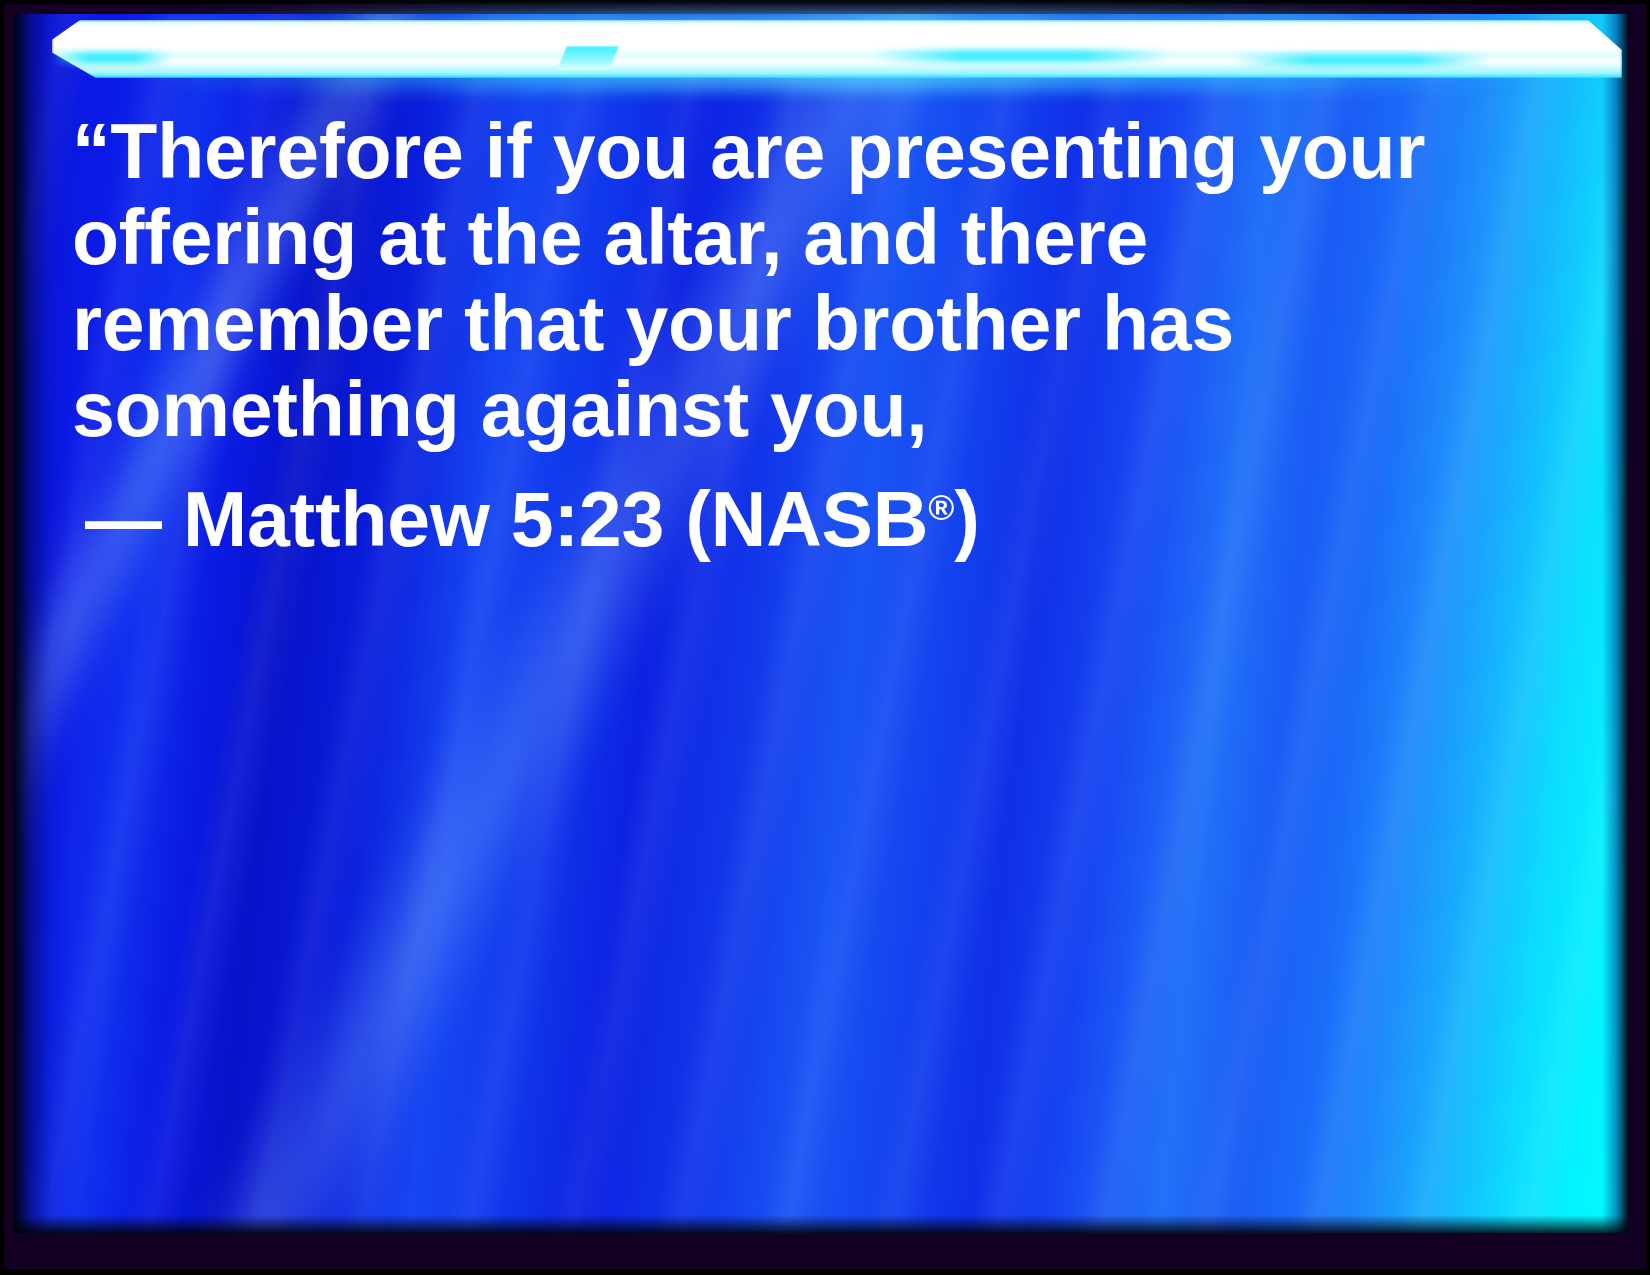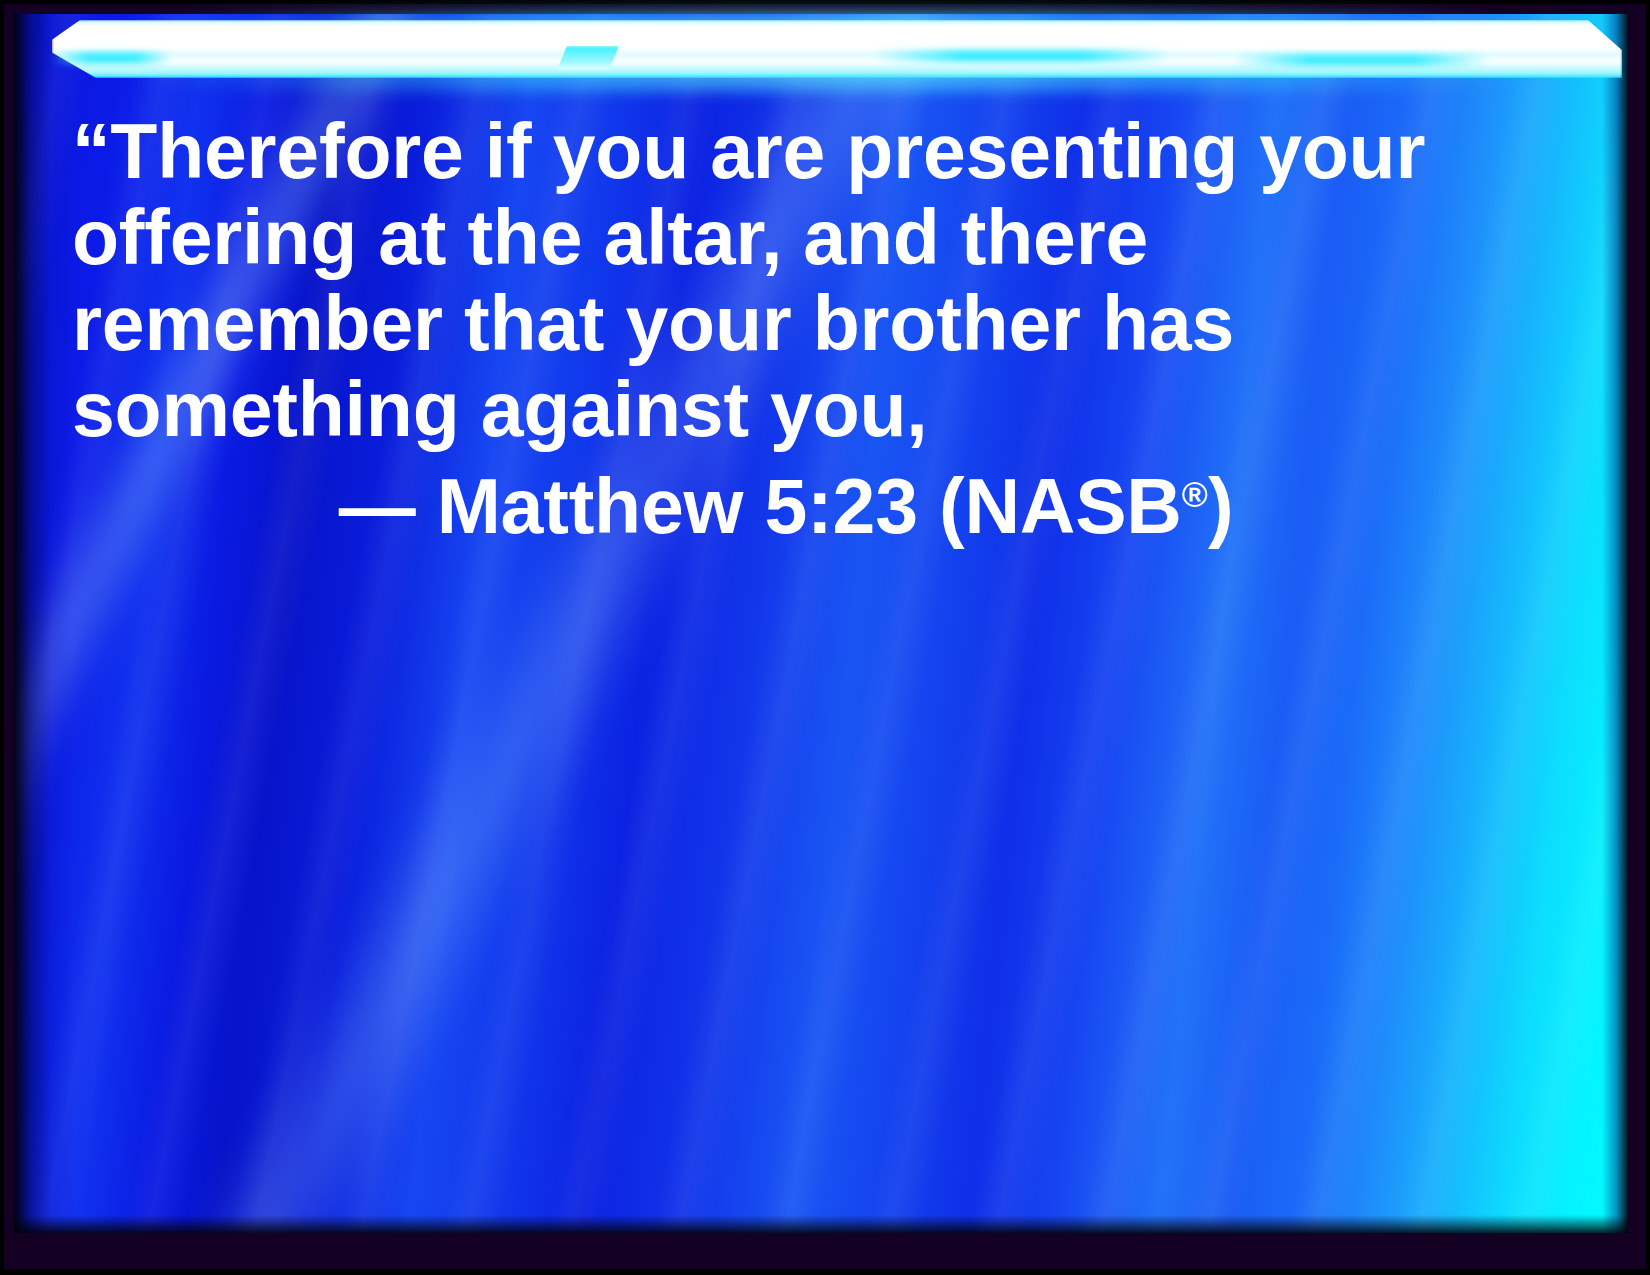--- a/index.html
+++ b/index.html
@@ -207,22 +207,22 @@
     font-stretch: condensed;
     letter-spacing: -0.2px;
     white-space: pre-wrap;
   }
 
   .attribution {
     position: absolute;
     left: 72px;
     top: 452px;
     width: 1428px;
-    margin: 0;
-    text-align: center;
+    margin: 13px;
+    text-align: left;
     color: #ffffff;
     font-weight: bold;
     font-size: 77px;
     line-height: 86px;
     font-stretch: condensed;
     letter-spacing: -0.2px;
   }
   .attribution .reg {
     font-size: 0.46em;
     vertical-align: 0.72em;

